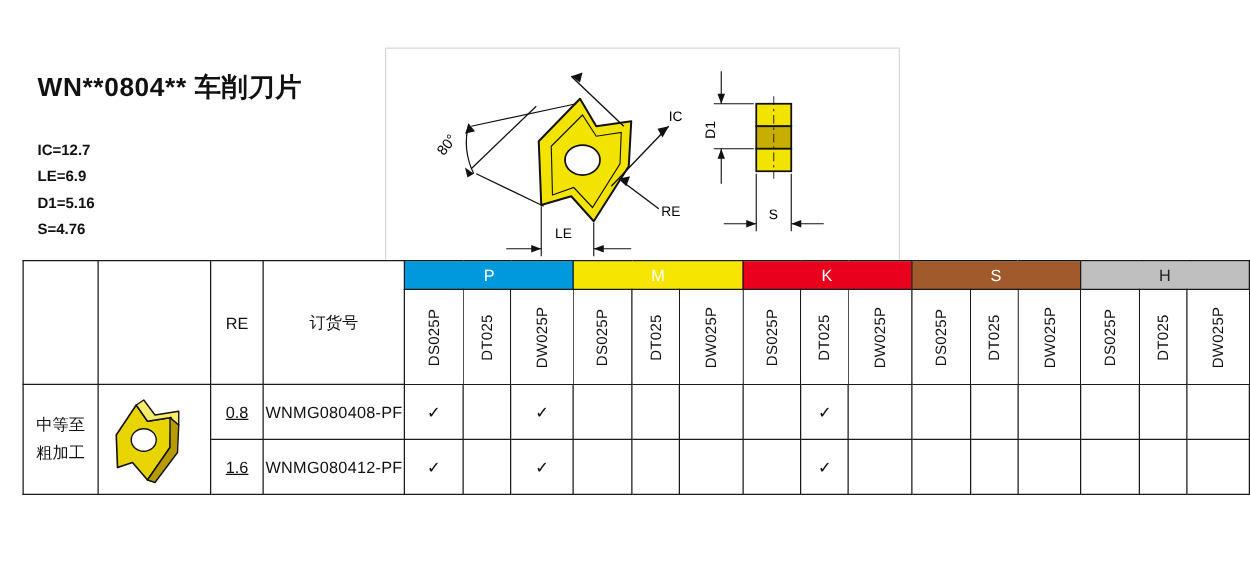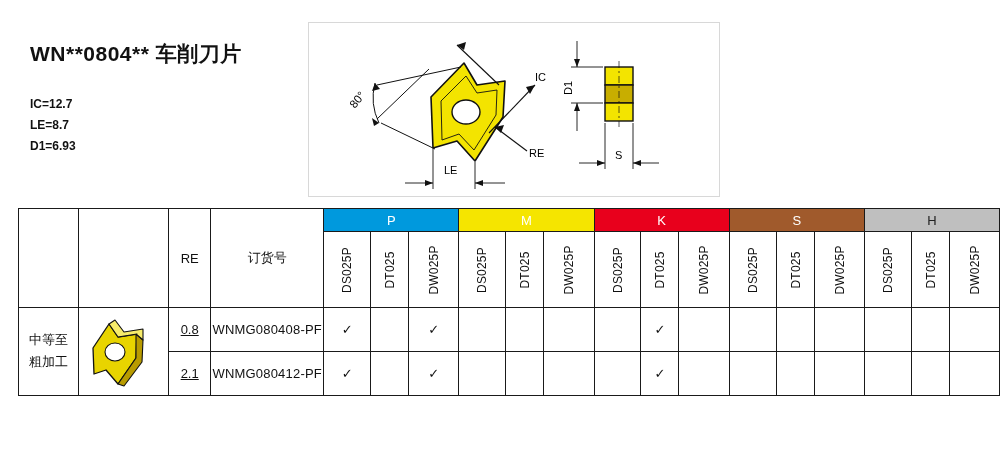--- a/index.html
+++ b/index.html
@@ -13,21 +13,21 @@
     position: relative;
     font-family: "Liberation Sans", sans-serif;
     color: #111;
     overflow: hidden;
   }
 
   
   #header-area {
     position: absolute;
     left: 0;
-    top: 0;
+    top: 16px;
     width: 1000px;
     height: 200px;
   }
   #title-block {
     position: absolute;
     left: 30px;
     top: 40px;
     width: 280px;
   }
   #product-title {
@@ -125,22 +125,23 @@
   #insert-photo-cell svg { display: block; margin: 0 auto; }
 </style>
 </head>
 <body>
 
 <div id="header-area">
 
   <div id="title-block">
     <div id="product-title">WN**0804** 车削刀片</div>
     <p class="spec-line">IC=12.7</p>
-    <p class="spec-line">LE=8.7</p>
-    <p class="spec-line">D1=6.93</p>
+    <p class="spec-line">LE=6.9</p>
+    <p class="spec-line">D1=5.16</p>
+    <p class="spec-line">S=4.76</p>
   </div>
 
   <div id="drawing-panel">
     <svg width="410" height="173" viewBox="0 0 410 173" xmlns="http://www.w3.org/2000/svg">
 
       <g>
 
         <path d="M 122 74 L 155 40 L 168 62 L 196 58 L 194 94 L 166 138 L 148 118 L 124 125 Z" fill="#f3e400" stroke="#111" stroke-width="1.6" stroke-linejoin="round"></path>
 
         <ellipse cx="157" cy="89" rx="14" ry="12" fill="#ffffff" stroke="#111" stroke-width="1.4"></ellipse>
@@ -300,21 +301,21 @@
     <td class="check"></td>
     <td class="check"></td>
     <td class="check"></td>
     <td class="check"></td>
     <td class="check"></td>
     <td class="check"></td>
     <td class="check"></td>
   </tr>
 
   <tr class="row-data">
-    <td class="re-cell">2.1</td>
+    <td class="re-cell">1.6</td>
     <td class="order-cell">WNMG080412-PF</td>
 
     <td class="check">✓</td>
     <td class="check"></td>
     <td class="check">✓</td>
     <td class="check"></td>
     <td class="check"></td>
     <td class="check"></td>
     <td class="check"></td>
     <td class="check">✓</td>

